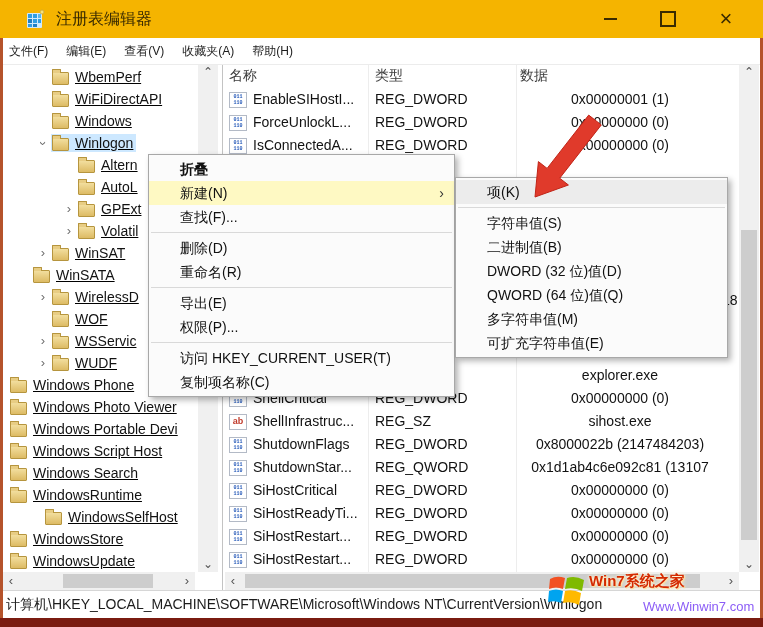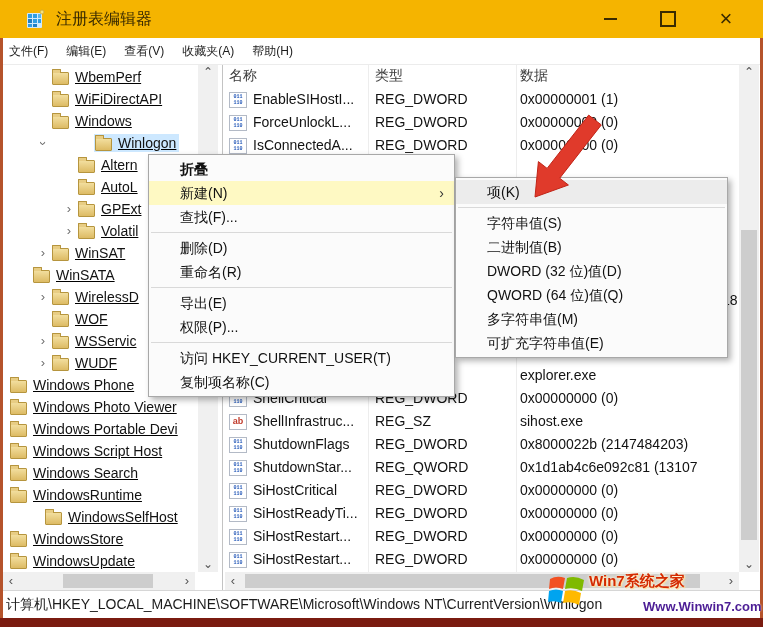--- a/index.html
+++ b/index.html
@@ -40,21 +40,21 @@
 
   
   .list-panel{position:absolute;left:225px;top:64px;width:514px;height:508px;background:#fff;overflow:hidden;z-index:1;}
   .col-line{position:absolute;top:0;bottom:0;width:1px;background:#ededed;}
   .list-header{position:absolute;left:0;top:0;right:0;height:24px;font-size:14px;color:#3c3c3c;}
   .hname{position:absolute;left:4px;top:3px;}.htype{position:absolute;left:150px;top:3px;}.hdata{position:absolute;left:295px;top:3px;}
   .list-body{position:absolute;left:0;top:24px;right:0;bottom:0;}
   .lrow{position:absolute;left:0;right:0;height:23px;font-size:14px;color:#121212;}
   .cname{position:absolute;left:4px;width:140px;height:23px;line-height:23px;white-space:nowrap;overflow:hidden;display:flex;align-items:center;}
   .ctype{position:absolute;left:150px;width:140px;height:23px;line-height:23px;white-space:nowrap;overflow:hidden;}
-  .cdata{position:absolute;left:295px;right:19px;height:23px;line-height:23px;white-space:nowrap;overflow:hidden;}
+  .cdata{position:absolute;left:295px;right:19px;height:23px;line-height:23px;white-space:nowrap;overflow:hidden;text-align:center;}
   .vicon{position:relative;width:16px;height:14px;border:1px solid #b3bac6;background:#fff;margin-right:6px;flex:0 0 16px;text-align:center;}
   .vicon.dword::before{content:"011";display:block;font:bold 5px/6px "Liberation Mono","DejaVu Sans Mono",monospace;color:#2458b8;margin-top:1px;}
   .vicon.dword::after{content:"110";display:block;font:bold 5px/6px "Liberation Mono","DejaVu Sans Mono",monospace;color:#2458b8;}
   .vicon.sz::before{content:"ab";display:block;font:bold 9px/13px "Liberation Sans",sans-serif;color:#c03a2b;}
   .vicon.none{visibility:hidden;}
   .frag{position:absolute;left:690px;top:289px;height:23px;line-height:23px;font-size:14px;color:#121212;z-index:3;background:#fff;padding-right:2px;}
 
   
   .vscroll{position:absolute;width:20px;background:#f0f0f0;z-index:2;}
   .hscroll{position:absolute;height:18px;background:#f0f0f0;z-index:2;}
@@ -81,21 +81,21 @@
   .redarrow{position:absolute;left:500px;top:92px;width:150px;height:120px;z-index:8;pointer-events:none;}
 
   
   .statusbar{position:absolute;left:0;right:0;top:590px;height:28px;background:#fff;border-top:1px solid #d6d6d6;font-size:14px;color:#1c1c1c;padding:5px 0 0 6px;box-sizing:border-box;z-index:3;white-space:nowrap;overflow:hidden;}
 
   
   .wm{position:absolute;left:545px;top:570px;width:216px;height:54px;z-index:16;pointer-events:none;}
   .wm-logo{position:absolute;left:2px;top:2px;}
   .wm-title{position:absolute;left:44px;top:2px;font-size:15px;font-weight:bold;color:#d42a00;
             text-shadow:0 0 3px #fff,0 0 5px #ffe9b0,1px 1px 0 #ffd37a;white-space:nowrap;}
-  .wm-sub{position:absolute;left:98px;top:29px;font-size:13px;font-weight:bold;color:#4c1d95;text-shadow:0 0 2px #fff;white-space:nowrap;}
+  .wm-sub{position:absolute;left:98px;top:29px;font-size:13px;font-weight:normal;color:#8b5cf6;text-shadow:0 0 2px #fff;white-space:nowrap;}
 </style>
 </head>
 <body>
 
 <div class="window">
 
   <div class="titlebar">
     <svg class="app-icon" viewBox="0 0 20 20">
       <rect x="1" y="4" width="15" height="15" rx="1" fill="#cfe9fb"></rect>
       <rect x="2" y="5" width="4" height="4" fill="#2f9de2"></rect>
@@ -145,21 +145,21 @@
       <span class="tlabel">WiFiDirectAPI</span>
     </span>
   </div>
       <div class="titem lvl1" style="top: 46px;">
     <span class="texp" style="visibility: hidden;">›</span>
     <span class="tsel">
       <span class="folder"></span>
       <span class="tlabel">Windows</span>
     </span>
   </div>
-      <div class="titem lvl1" style="top: 68px; gap: 43px;">
+      <div class="titem lvl1" style="top: 68px;">
     <span class="texp down">›</span>
     <span class="tsel selected">
       <span class="folder"></span>
       <span class="tlabel">Winlogon</span>
     </span>
   </div>
       <div class="titem lvl2" style="top: 90px;">
     <span class="texp" style="visibility: hidden;">›</span>
     <span class="tsel">
       <span class="folder"></span>

